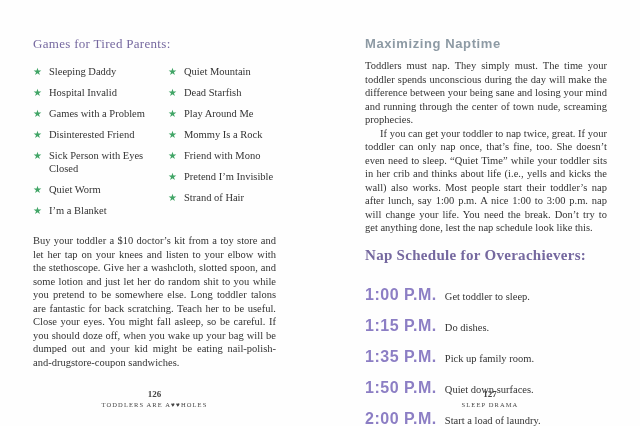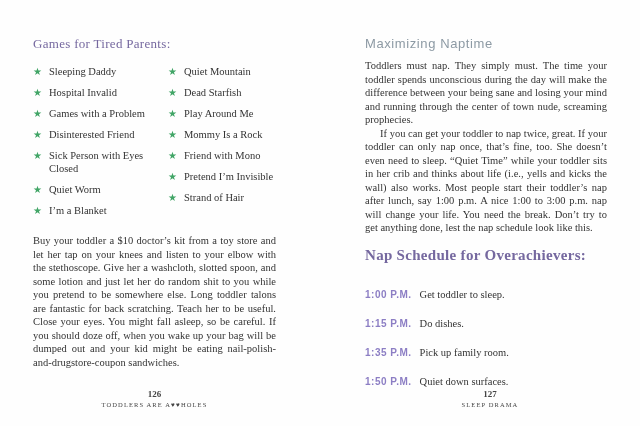--- a/index.html
+++ b/index.html
@@ -56,21 +56,21 @@
     color: var(--body-text, #333333);
     text-align: justify;
     font-family: Liberation Serif, serif;
   }
   .page.left .body-par { margin-top: 9px; }
   .indent { text-indent: 15px; }
 
   .sans-heading {
     margin: 0 0 8px 0;
     font-family: "Liberation Sans", sans-serif;
-    font-weight: normal;
+    font-weight: bold;
     font-size: 13px;
     letter-spacing: 0.6px;
     color: var(--subheading-gray-blue, #8d9aa4);
   }
   .schedule-heading {
     margin: 12px 0 24px 0;
     font-family: "Liberation Serif", serif;
     font-weight: bold;
     font-size: 15px;
     letter-spacing: 0.3px;
@@ -79,21 +79,21 @@
   .schedule { margin: 0; }
   .sched-row {
     margin-bottom: 15px;
     font-size: 10.5px;
     line-height: 14px;
     color: var(--body-text, #333333);
   }
   .sched-time {
     font-family: "Liberation Sans", sans-serif;
     font-weight: bold;
-    font-size: 10px;
+    font-size: 16px;
     letter-spacing: 0.5px;
     color: var(--time-purple, #8c7ec4);
     margin-right: 8px;
   }
 
   .foot {
     position: absolute;
     top: 389px;
     text-align: center;
     color: var(--footer-text, #454545);
@@ -201,20 +201,23 @@
       </div>
       <div class="sched-row">
         <span class="sched-time">1:15 P.M.</span><span class="sched-task">Do dishes.</span>
       </div>
       <div class="sched-row">
         <span class="sched-time">1:35 P.M.</span><span class="sched-task">Pick up family room.</span>
       </div>
       <div class="sched-row">
         <span class="sched-time">1:50 P.M.</span><span class="sched-task">Quiet down surfaces.</span>
       </div>
+      <div class="sched-row">
+        <span class="sched-time">2:00 P.M.</span><span class="sched-task">Start a load of laundry.</span>
+      </div>
     </div>
   </section>
 
   <footer class="foot fr">
     <div class="pagenum">127</div>
     <div class="running">SLEEP DRAMA</div>
   </footer>
 
 </div>
 

